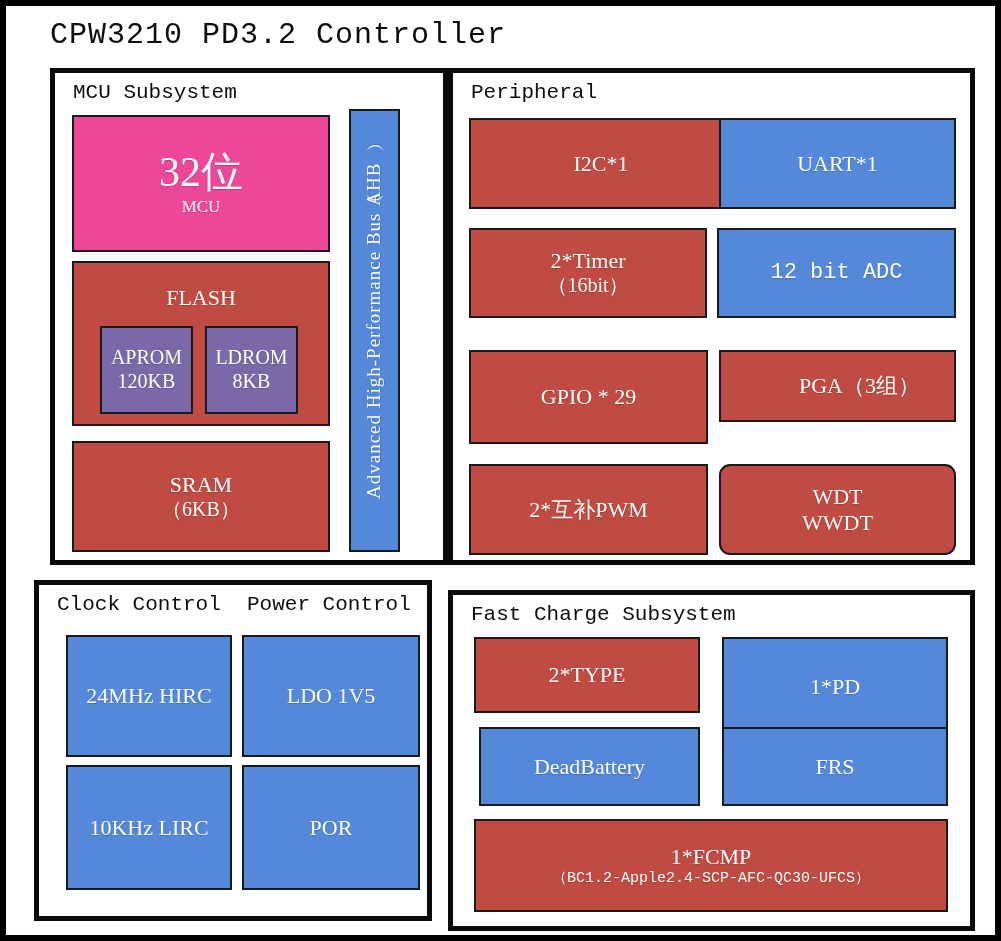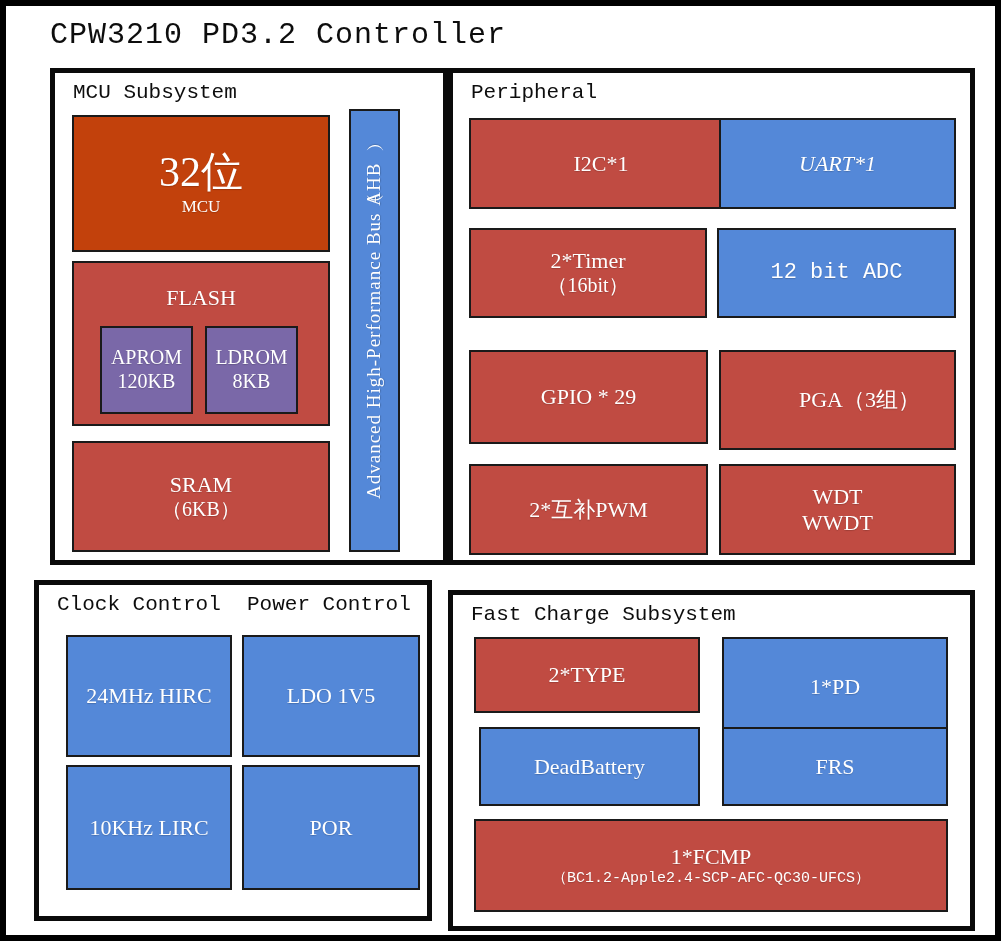--- a/index.html
+++ b/index.html
@@ -61,21 +61,21 @@
     border: 2px solid #1a1a1a;
     color: #ffffff;
     display: flex;
     flex-direction: column;
     align-items: center;
     justify-content: center;
     text-align: center;
     line-height: 1.18;
     text-shadow: 0 1px 1px rgba(0,0,0,0.18);
   }
-  .green  { background: #c2410c; }
+  .green  { background: #ec4899; }
   .red    { background: #C04B42; }
   .blue   { background: #5488D8; }
   .purple { background: #7A68A8; }
 
   .l1 { font-size: 22px; }
   .l2 { font-size: 20px; }
   .big { font-size: 42px; font-weight: 400; line-height: 1.05; }
   .mono { font-family: "Liberation Mono", "DejaVu Sans Mono", monospace; }
   .sub  { font-size: 17px; margin-top: 2px; }
 
@@ -127,46 +127,46 @@
     </div>
   </div>
 
   <div class="panel" id="panel-periph">
     <div class="panel-title" style="left:18px; top:8px;">Peripheral</div>
 
     <div class="block red" style="left:16px; top:45px; width:264px; height:91px;">
       <div class="l1">I2C*1</div>
     </div>
 
-    <div class="block blue" style="left:266px; top:45px; width:237px; height:91px;font-style:italic;">
+    <div class="block blue" style="left:266px; top:45px; width:237px; height:91px;">
       <div class="l1">UART*1</div>
     </div>
 
     <div class="block red" style="left:16px; top:155px; width:238px; height:90px;">
       <div class="l1">2*Timer</div>
       <div class="l2">（16bit）</div>
     </div>
 
     <div class="block blue" style="left:264px; top:155px; width:239px; height:90px;">
       <div class="l1 mono">12 bit ADC</div>
     </div>
 
     <div class="block red" style="left:16px; top:277px; width:239px; height:94px;">
       <div class="l1">GPIO * 29</div>
     </div>
 
-    <div class="block red" style="left:266px; top:277px; width:237px; height:100px;padding-left:44px;">
+    <div class="block red" style="left:266px; top:277px; width:237px; height:72px;padding-left:44px;">
       <div class="l1">PGA（3组）</div>
     </div>
 
     <div class="block red" style="left:16px; top:391px; width:239px; height:91px;">
       <div class="l1">2*互补PWM</div>
     </div>
 
-    <div class="block red" style="left:266px; top:391px; width:237px; height:91px;">
+    <div class="block red" style="left:266px; top:391px; width:237px; height:91px;border-radius:11px;">
       <div class="l1">WDT</div>
       <div class="l1">WWDT</div>
     </div>
   </div>
 
   <div class="panel" id="panel-clkpwr">
     <div class="panel-title" style="left:18px; top:8px;">Clock Control</div>
     <div class="panel-title" style="left:208px; top:8px;">Power Control</div>
 
     <div class="block blue" style="left:27px; top:50px; width:166px; height:122px;">

